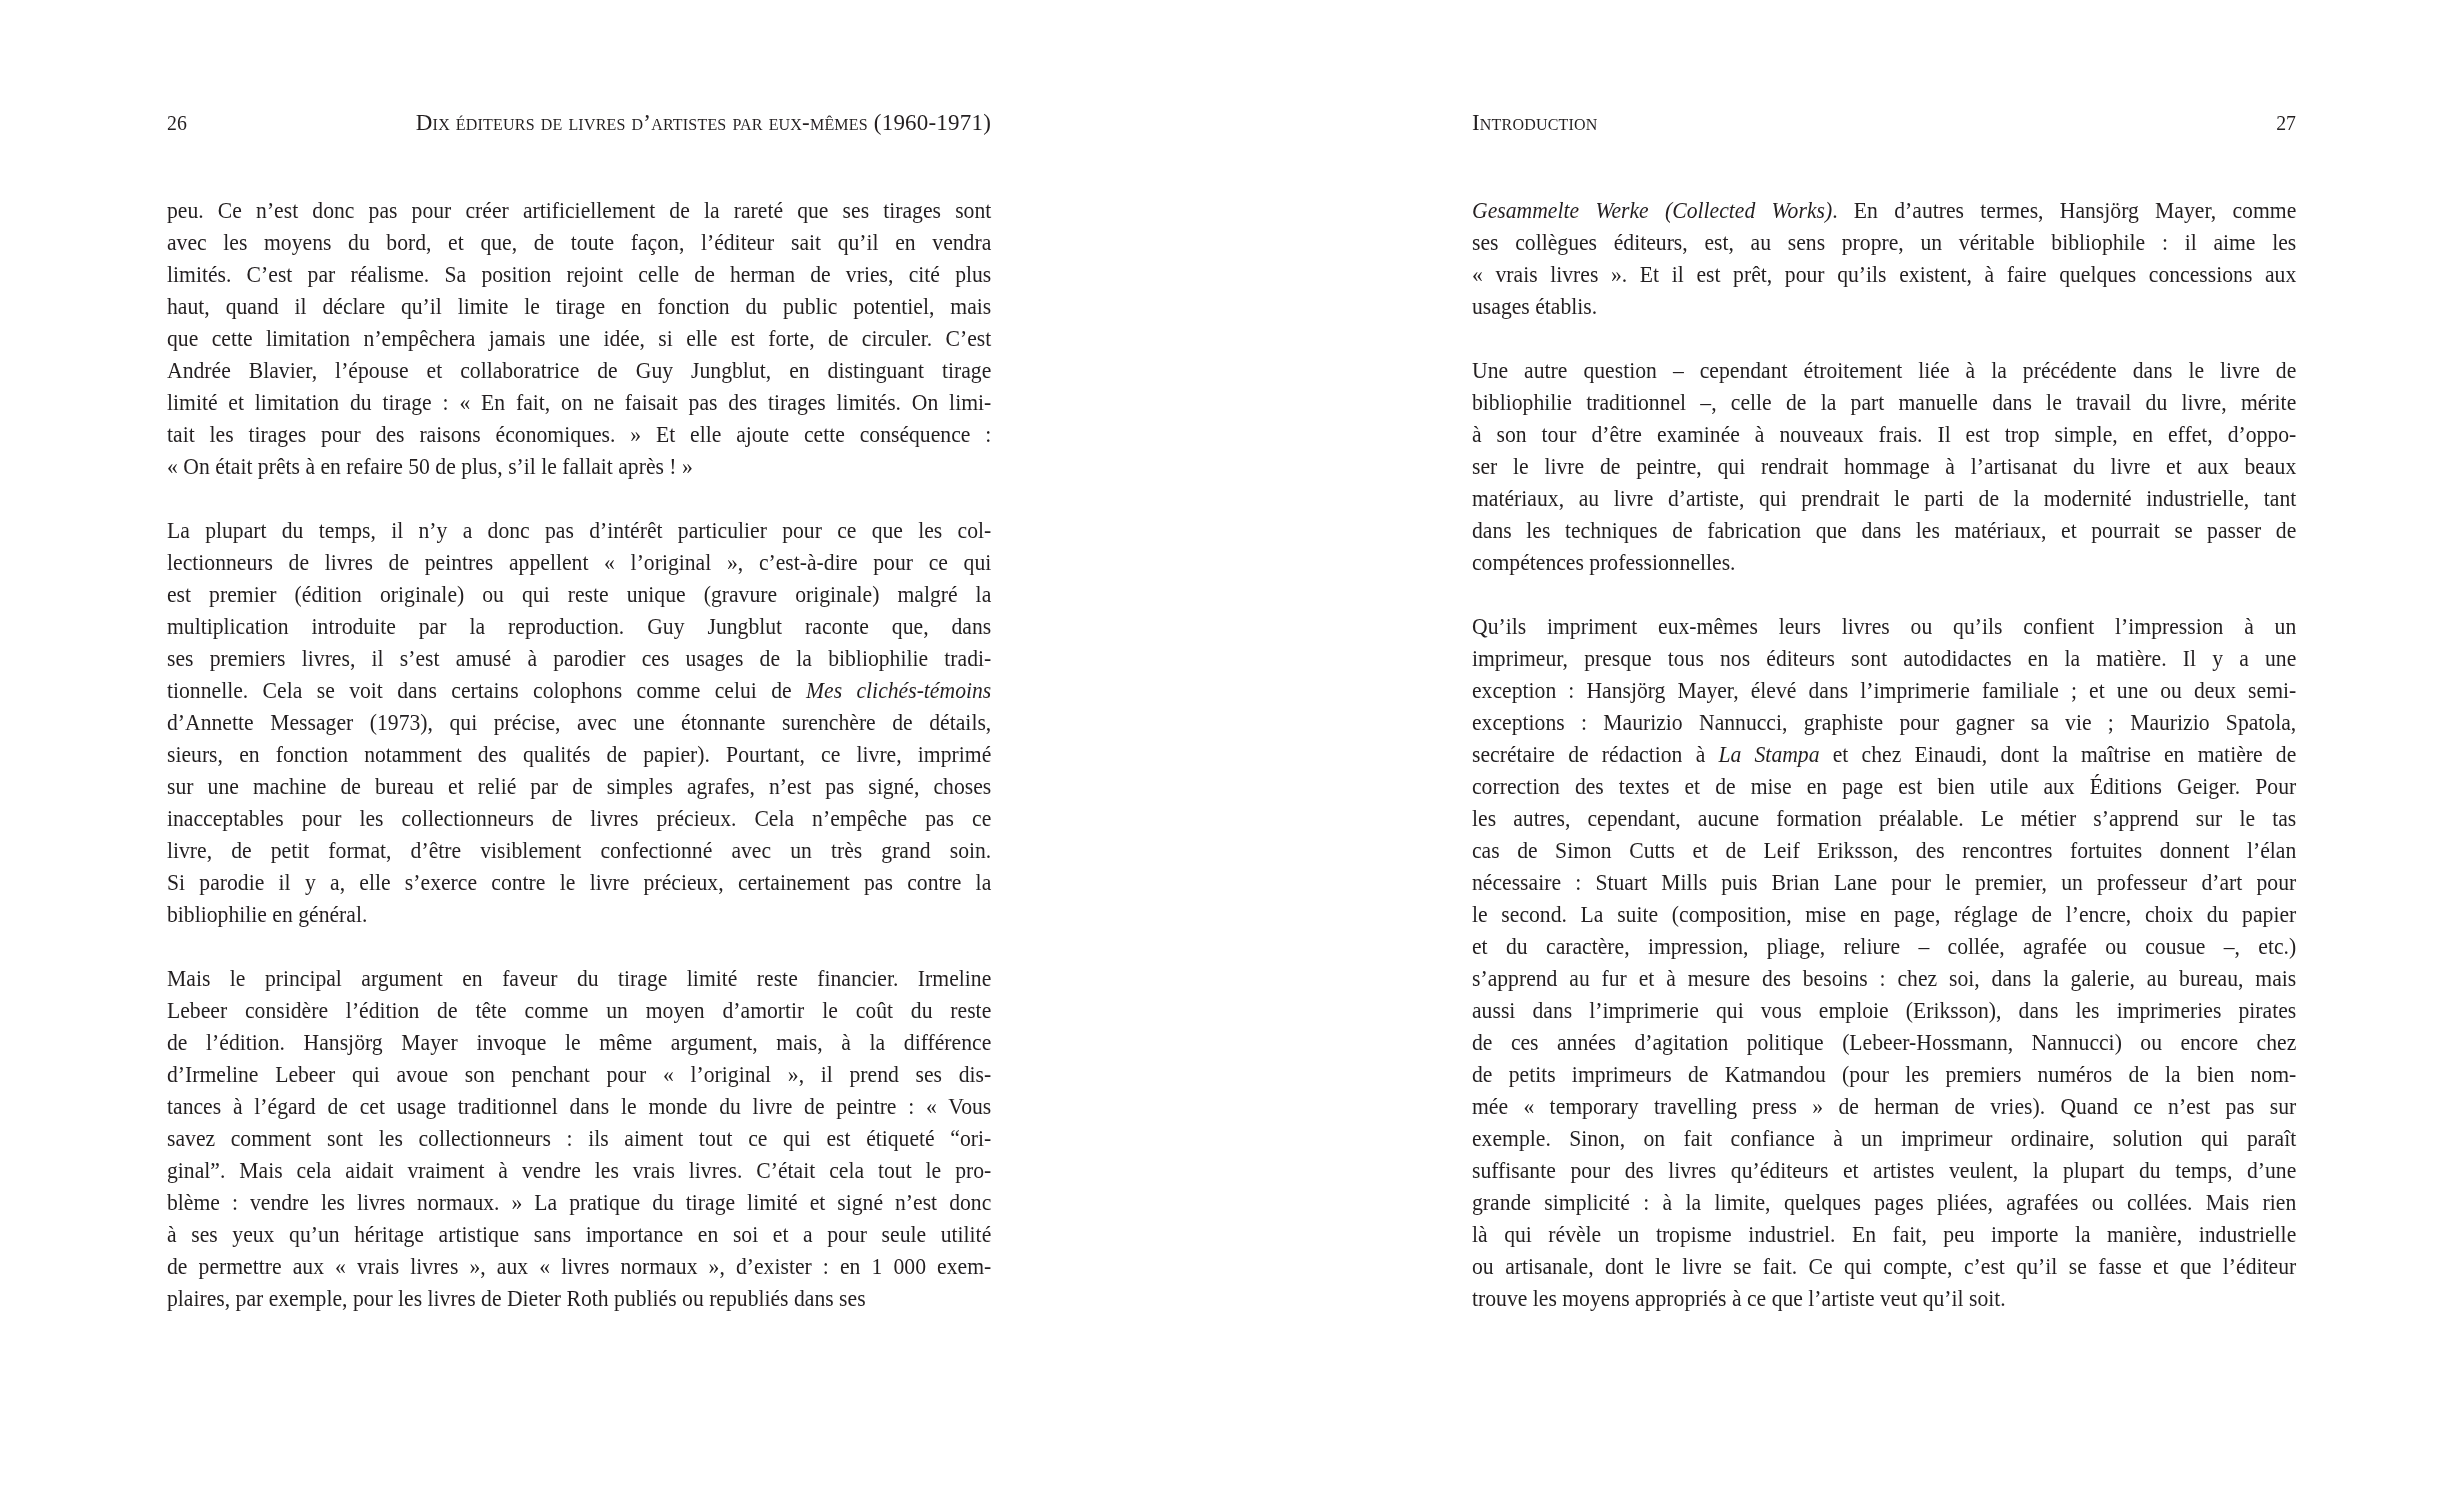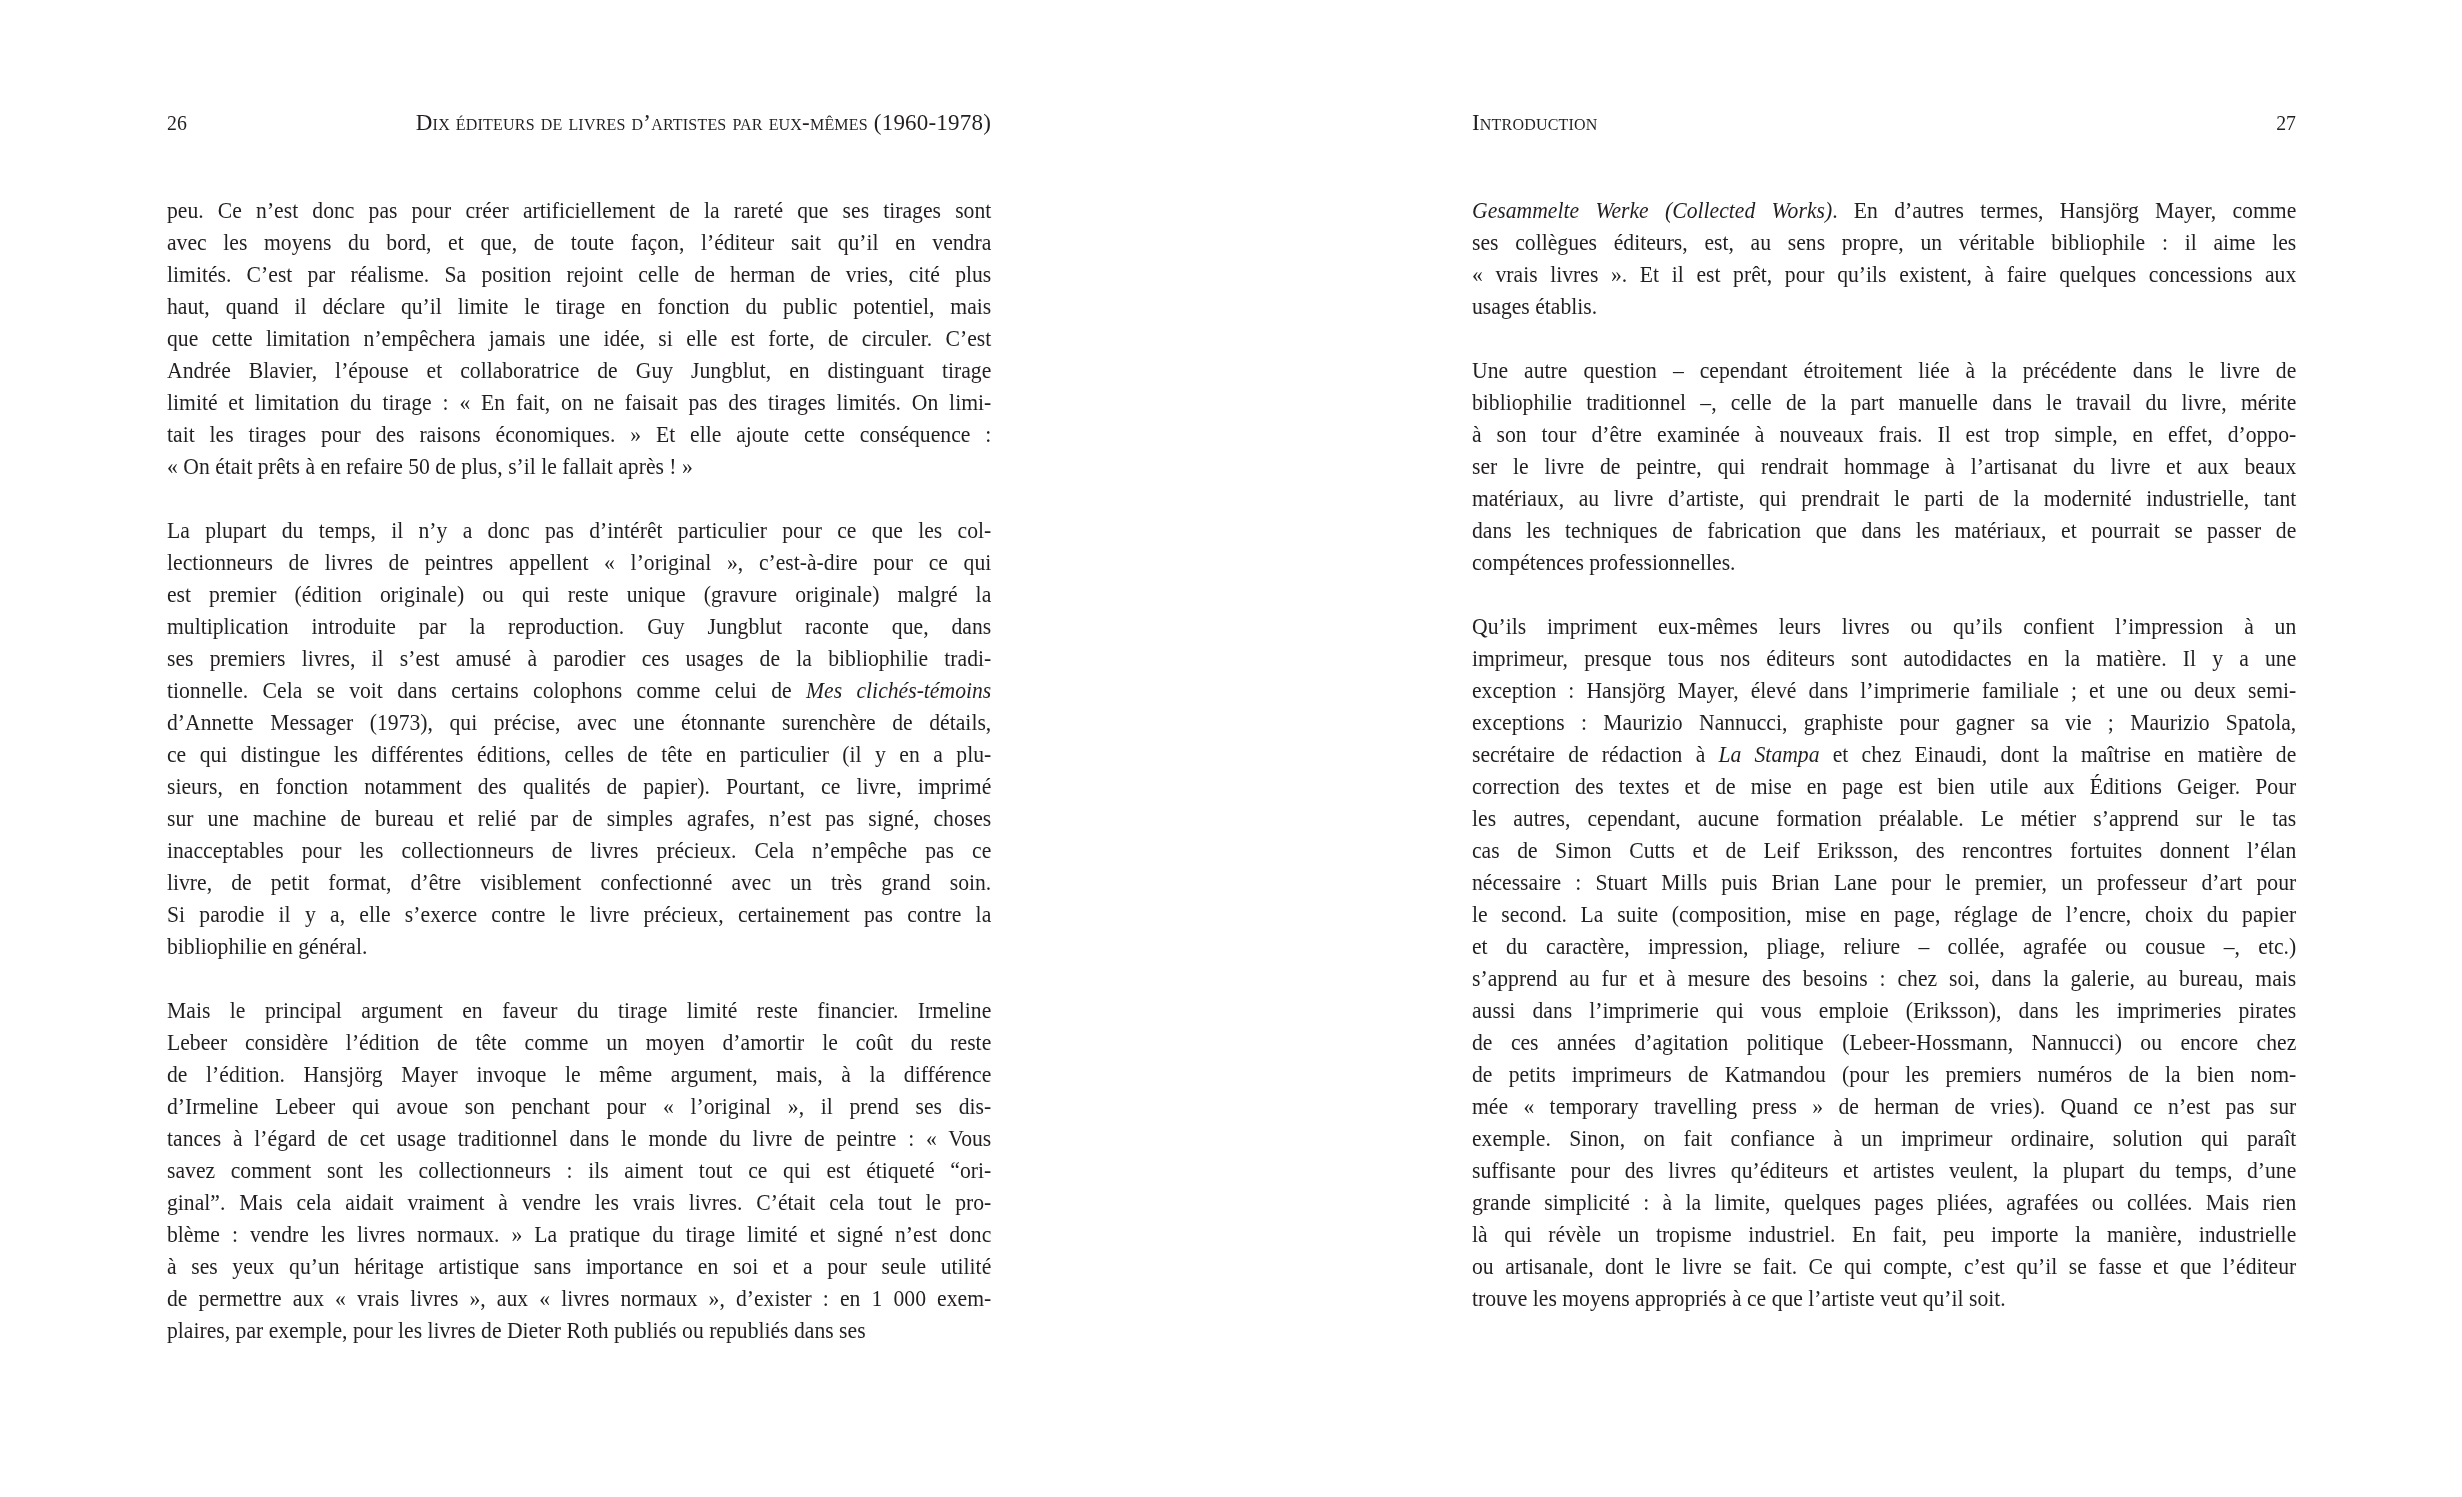--- a/index.html
+++ b/index.html
@@ -84,21 +84,21 @@
     }
     .line.blank { height: 32px; }
     .it { font-style: italic; }
   </style>
 </head>
 <body>
 
 <div class="page left">
   <div class="running-head">
     <span class="folio">26</span>
-    <span class="head-title">Dix éditeurs de livres d’artistes par eux-mêmes (1960-1978)</span>
+    <span class="head-title">Dix éditeurs de livres d’artistes par eux-mêmes (1960-1971)</span>
   </div>
   <div class="body-text">
       <div>
         <div class="line"><span class="inner">peu. Ce n’est donc pas pour créer artificiellement de la rareté que ses tirages sont</span></div>
         <div class="line"><span class="inner">avec les moyens du bord, et que, de toute façon, l’éditeur sait qu’il en vendra</span></div>
         <div class="line"><span class="inner">limités. C’est par réalisme. Sa position rejoint celle de herman de vries, cité plus</span></div>
         <div class="line"><span class="inner">haut, quand il déclare qu’il limite le tirage en fonction du public potentiel, mais</span></div>
         <div class="line"><span class="inner">que cette limitation n’empêchera jamais une idée, si elle est forte, de circuler. C’est</span></div>
         <div class="line"><span class="inner">Andrée Blavier, l’épouse et collaboratrice de Guy Jungblut, en distinguant tirage</span></div>
         <div class="line"><span class="inner">limité et limitation du tirage : « En fait, on ne faisait pas des tirages limités. On limi-</span></div>
@@ -107,21 +107,20 @@
       </div>
       <div class="line blank"></div>
       <div>
         <div class="line"><span class="inner">La plupart du temps, il n’y a donc pas d’intérêt particulier pour ce que les col-</span></div>
         <div class="line"><span class="inner">lectionneurs de livres de peintres appellent « l’original », c’est-à-dire pour ce qui</span></div>
         <div class="line"><span class="inner">est premier (édition originale) ou qui reste unique (gravure originale) malgré la</span></div>
         <div class="line"><span class="inner">multiplication introduite par la reproduction. Guy Jungblut raconte que, dans</span></div>
         <div class="line"><span class="inner">ses premiers livres, il s’est amusé à parodier ces usages de la bibliophilie tradi-</span></div>
         <div class="line"><span class="inner">tionnelle. Cela se voit dans certains colophons comme celui de <span class="it">Mes clichés-témoins</span></span></div>
         <div class="line"><span class="inner">d’Annette Messager (1973), qui précise, avec une étonnante surenchère de détails,</span></div>
-        <div class="line"><span class="inner">ce qui distingue les différentes éditions, celles de tête en particulier (il y en a plu-</span></div>
         <div class="line"><span class="inner">sieurs, en fonction notamment des qualités de papier). Pourtant, ce livre, imprimé</span></div>
         <div class="line"><span class="inner">sur une machine de bureau et relié par de simples agrafes, n’est pas signé, choses</span></div>
         <div class="line"><span class="inner">inacceptables pour les collectionneurs de livres précieux. Cela n’empêche pas ce</span></div>
         <div class="line"><span class="inner">livre, de petit format, d’être visiblement confectionné avec un très grand soin.</span></div>
         <div class="line"><span class="inner">Si parodie il y a, elle s’exerce contre le livre précieux, certainement pas contre la</span></div>
         <div class="line last"><span class="inner">bibliophilie en général.</span></div>
       </div>
       <div class="line blank"></div>
       <div>
         <div class="line"><span class="inner">Mais le principal argument en faveur du tirage limité reste financier. Irmeline</span></div>

